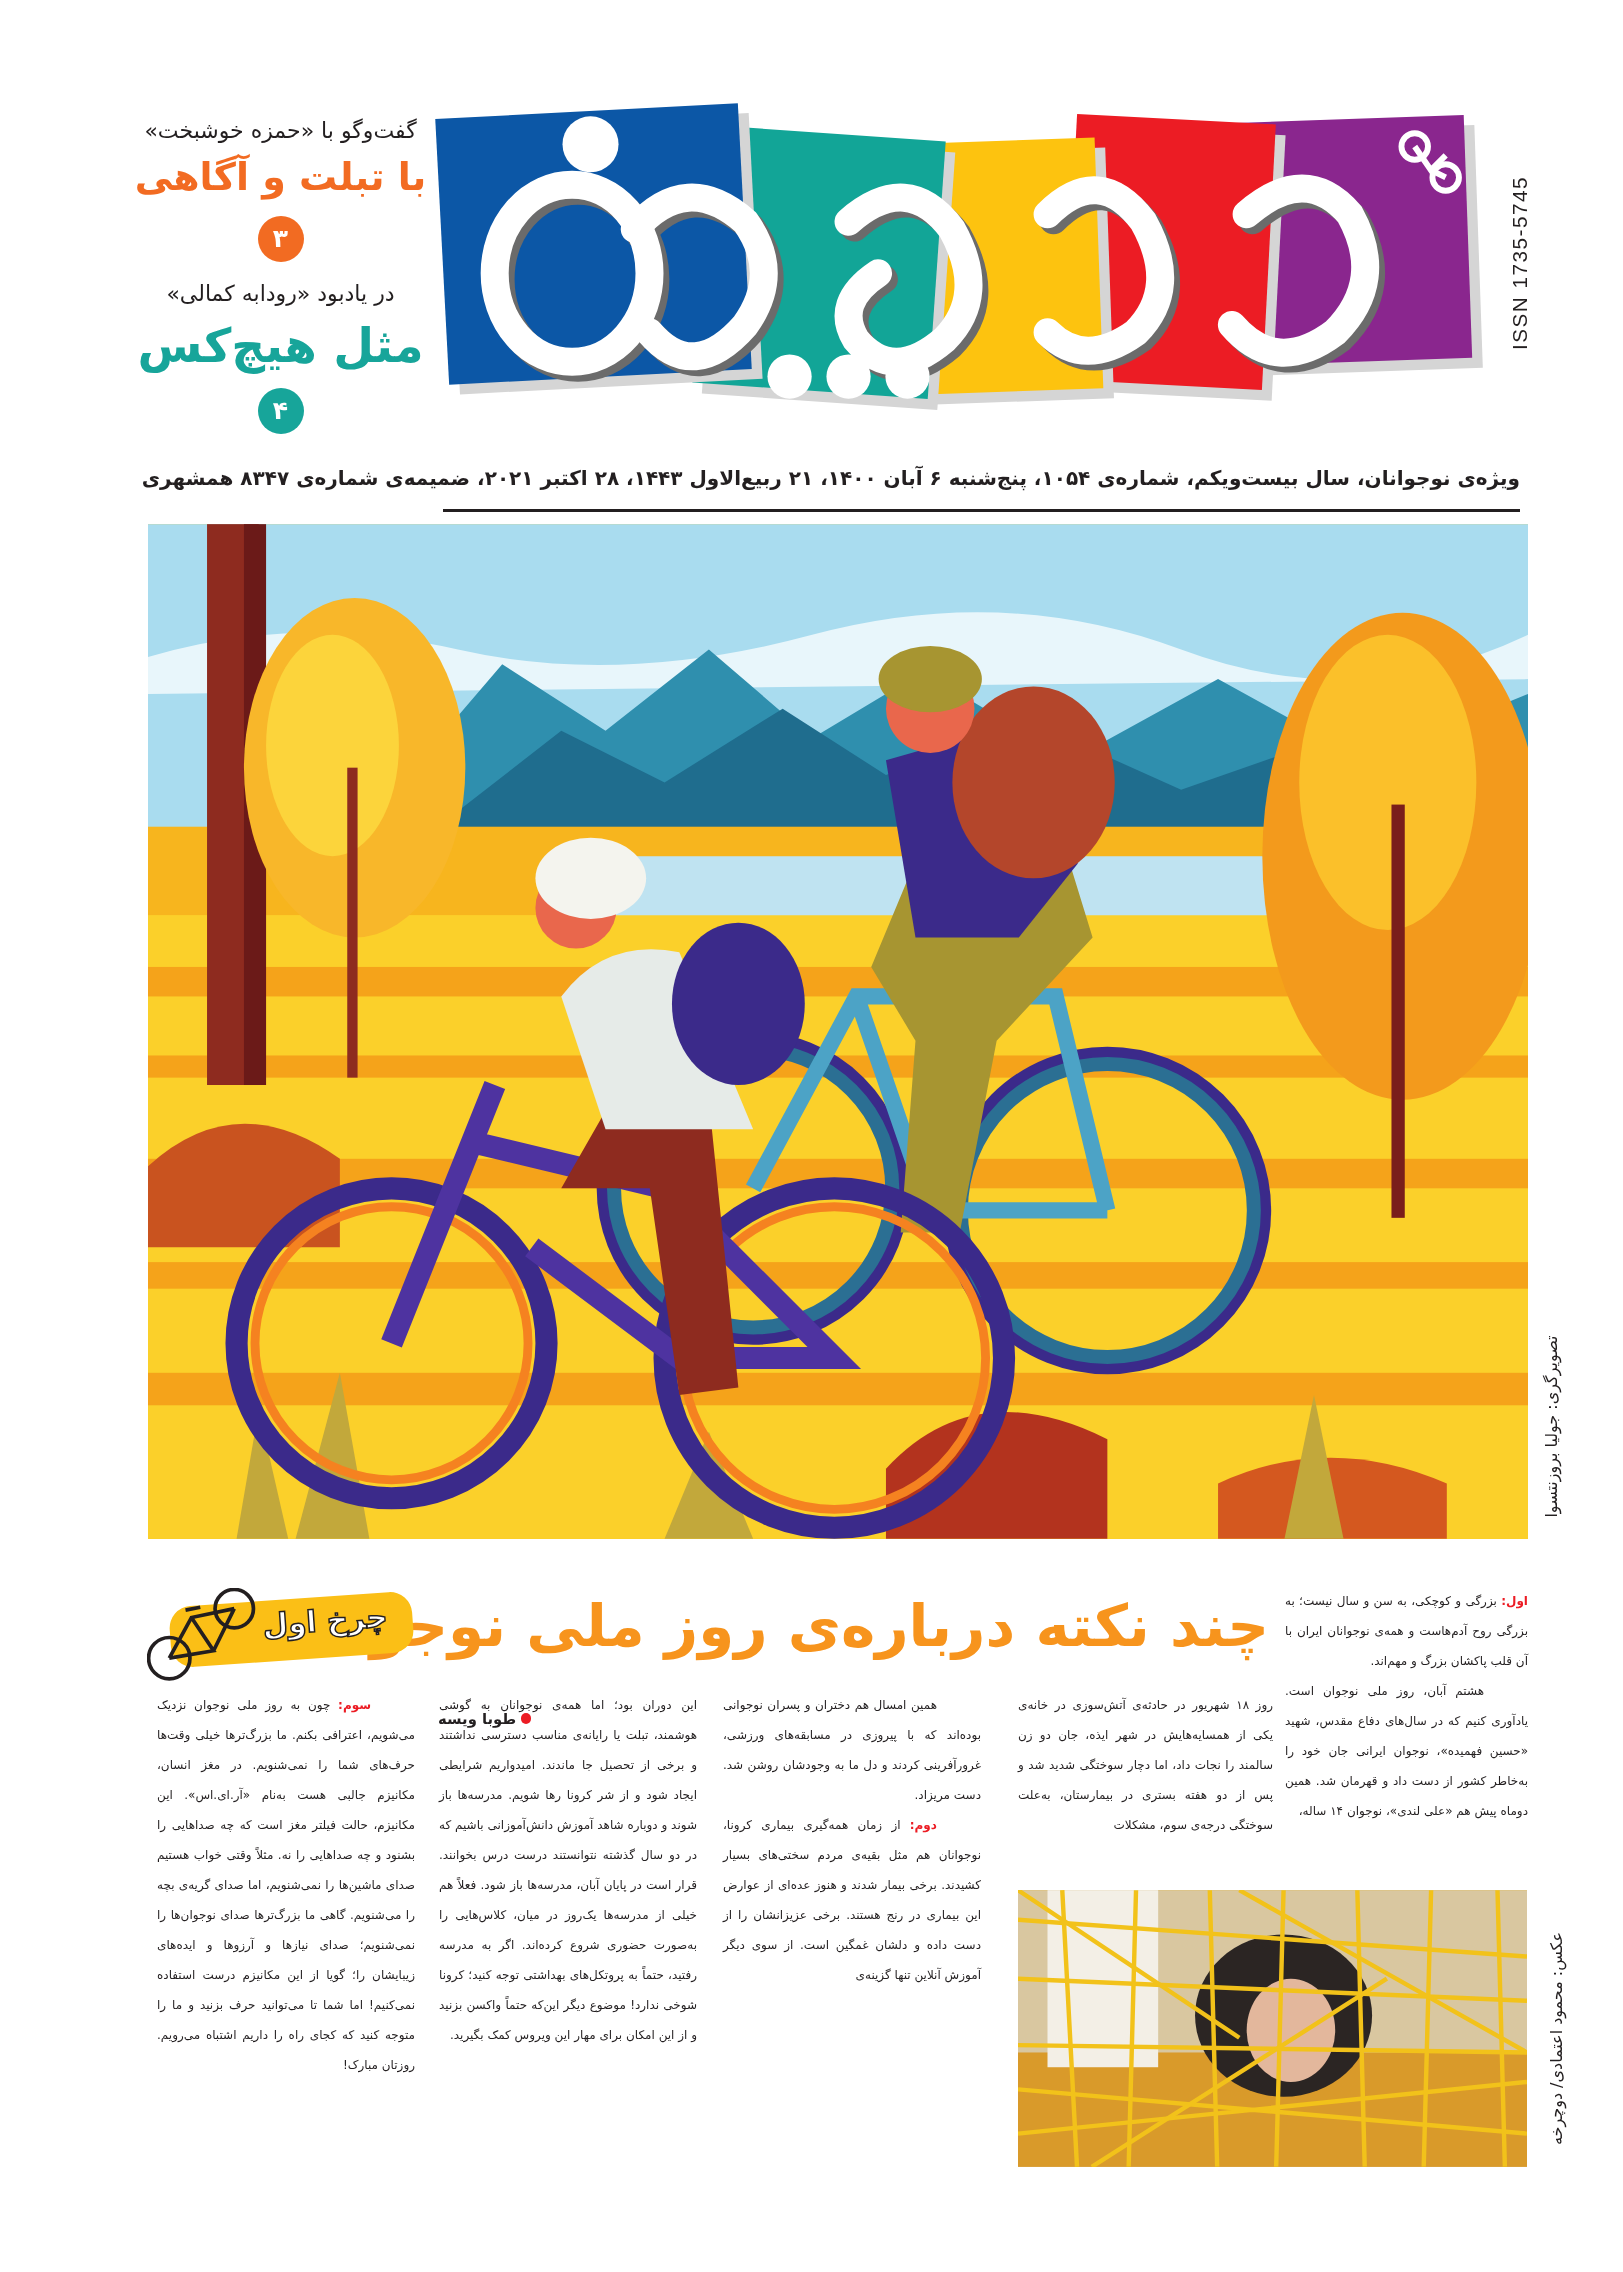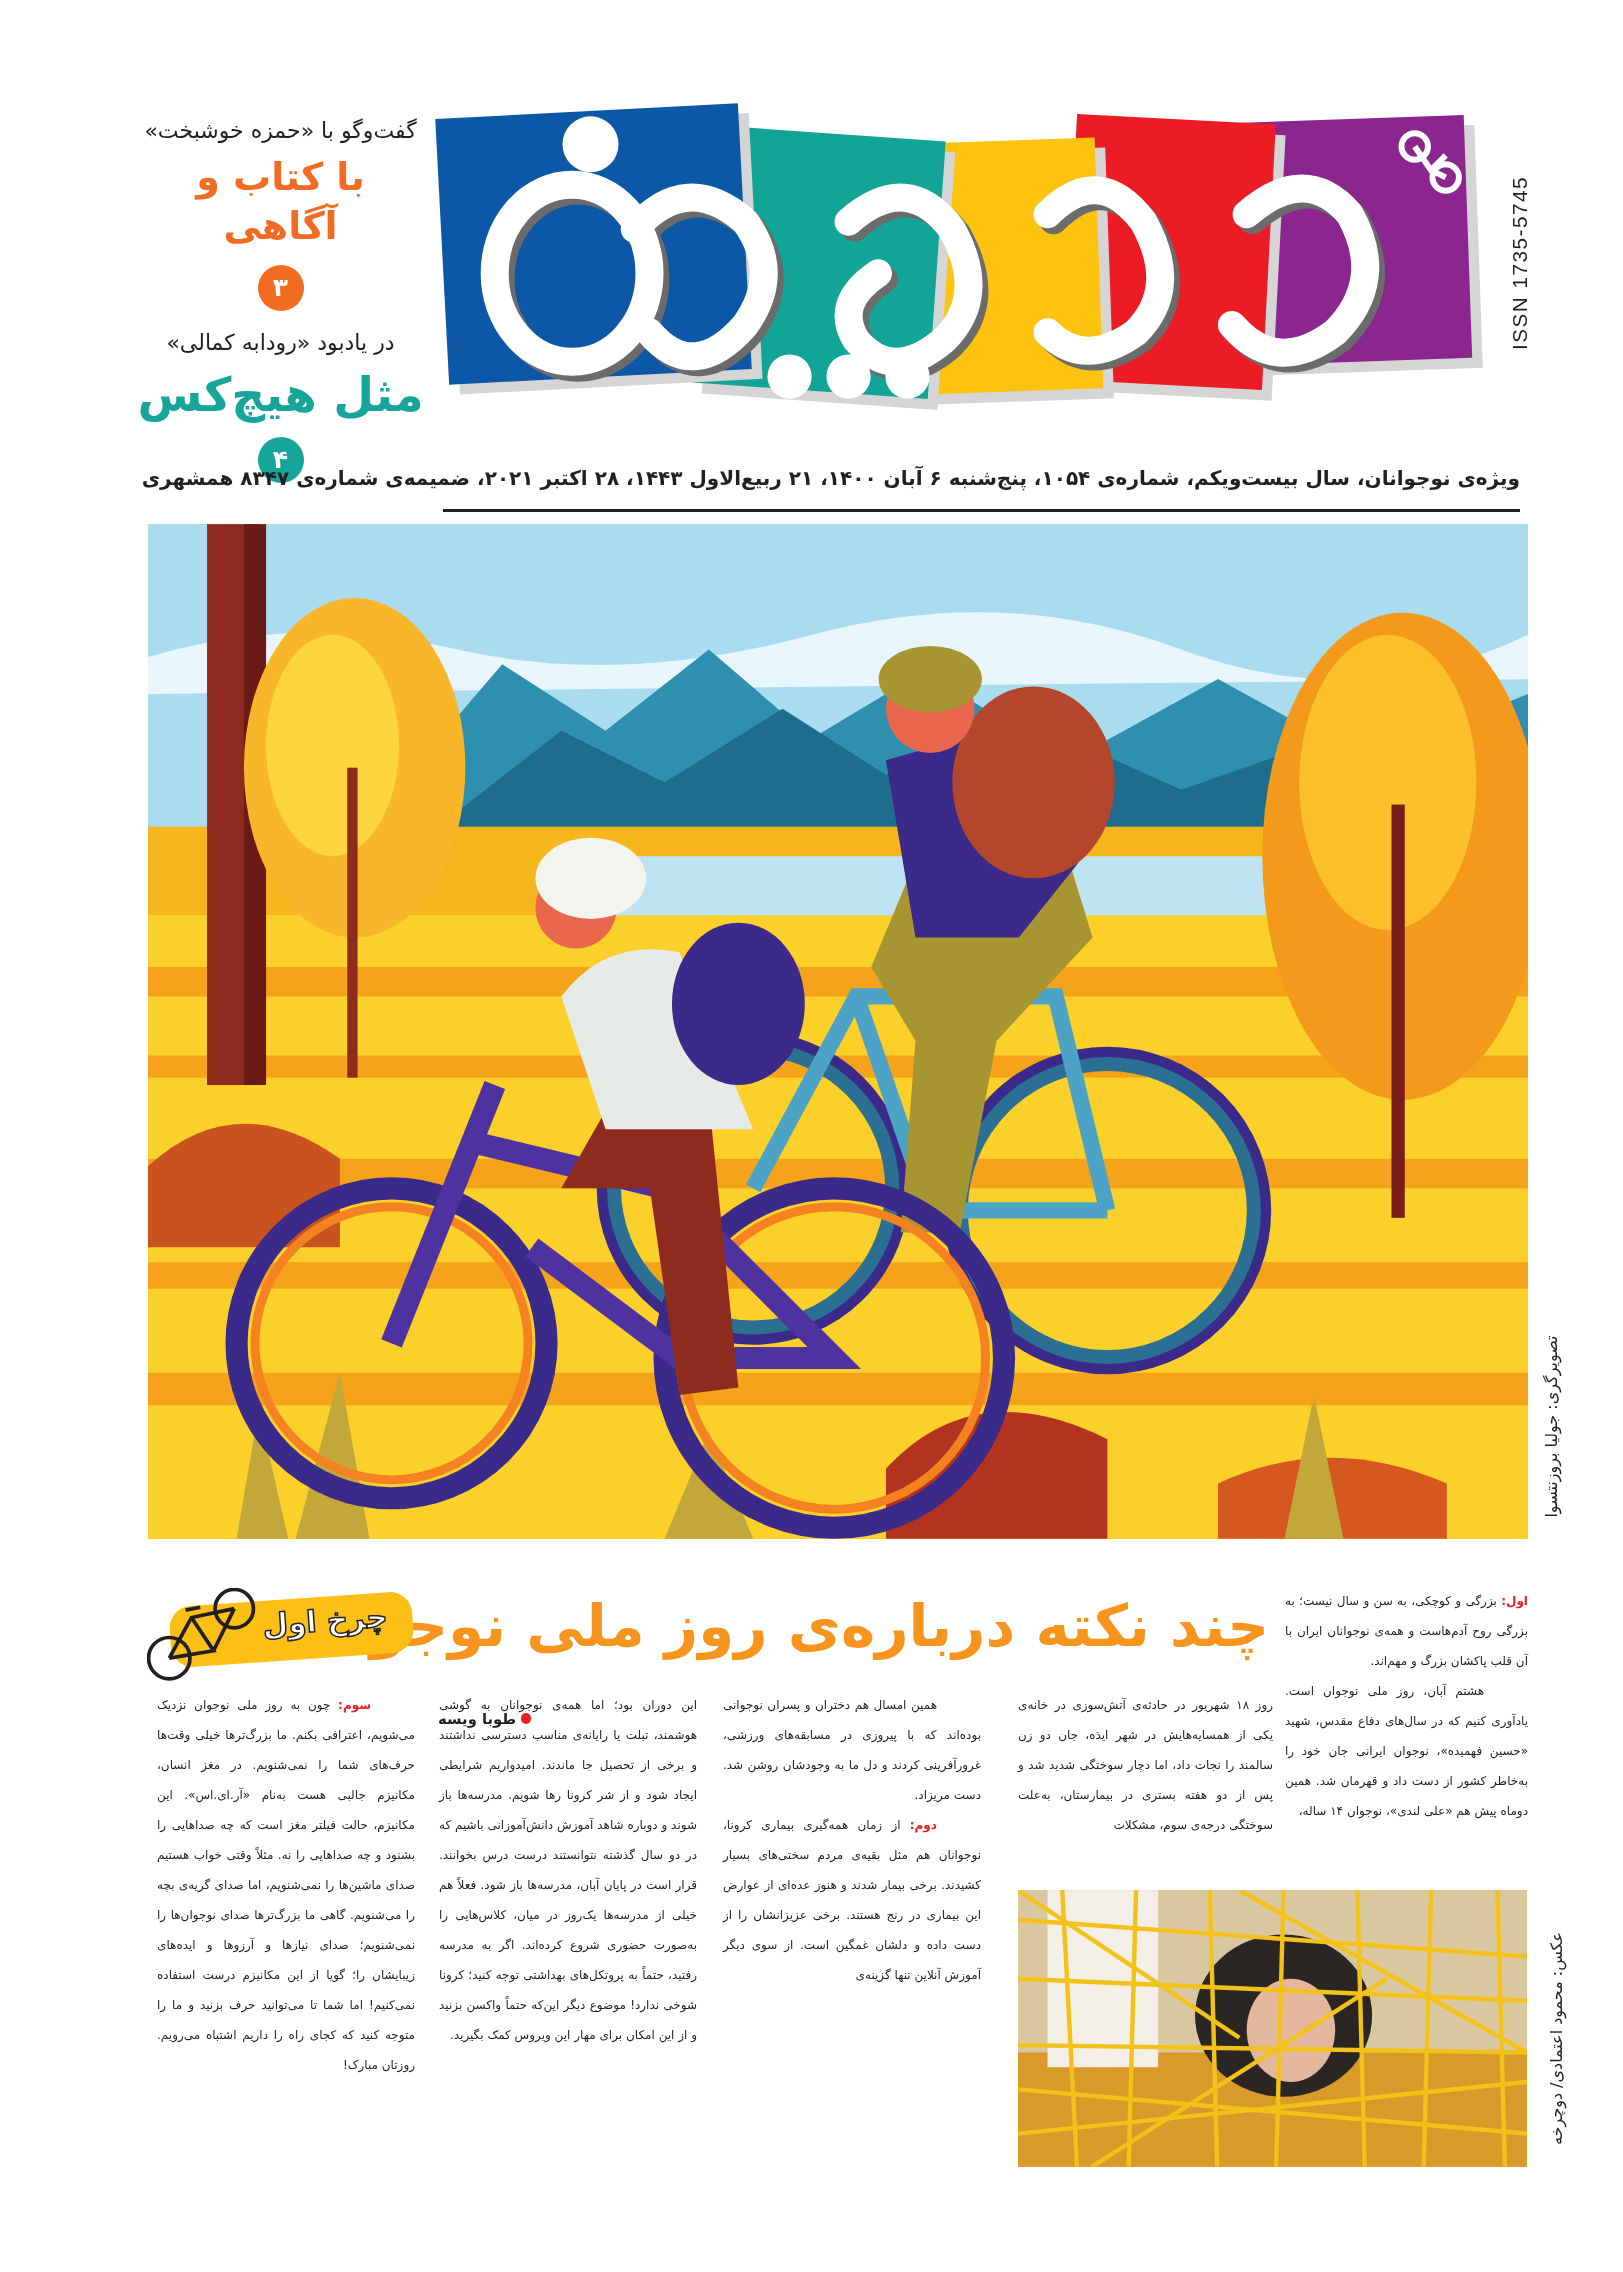--- a/index.html
+++ b/index.html
@@ -70,21 +70,21 @@
   .photo-credit { position: absolute; left: 1542px; top: 1918px; width: 29.5px; height: 251px; }
   .photo-credit span { position: absolute; left: -111px; top: 111px; width: 251px; transform: rotate(-90deg);
                        font-size: 16px; white-space: nowrap; color: #231f20; text-align: center; }
 </style>
 </head>
 <body>
 
 <div class="teasers">
   <div class="teaser-kicker">گفت‌وگو با «حمزه خوشبخت»</div>
   <div class="teaser-title">
-    <span class="l2">با کتاب و آگاهی</span>
+    <span class="l2">با تبلت و آگاهی</span>
   </div>
   <div class="page-badge orange">۳</div>
 
   <div class="teaser-kicker">در یادبود «رودابه کمالی»</div>
   <div class="teaser-title teal">مثل هیچ‌کس</div>
   <div class="page-badge teal">۴</div>
 </div>
 
 <div class="logo">
   <div class="sq sq-blue"></div>

